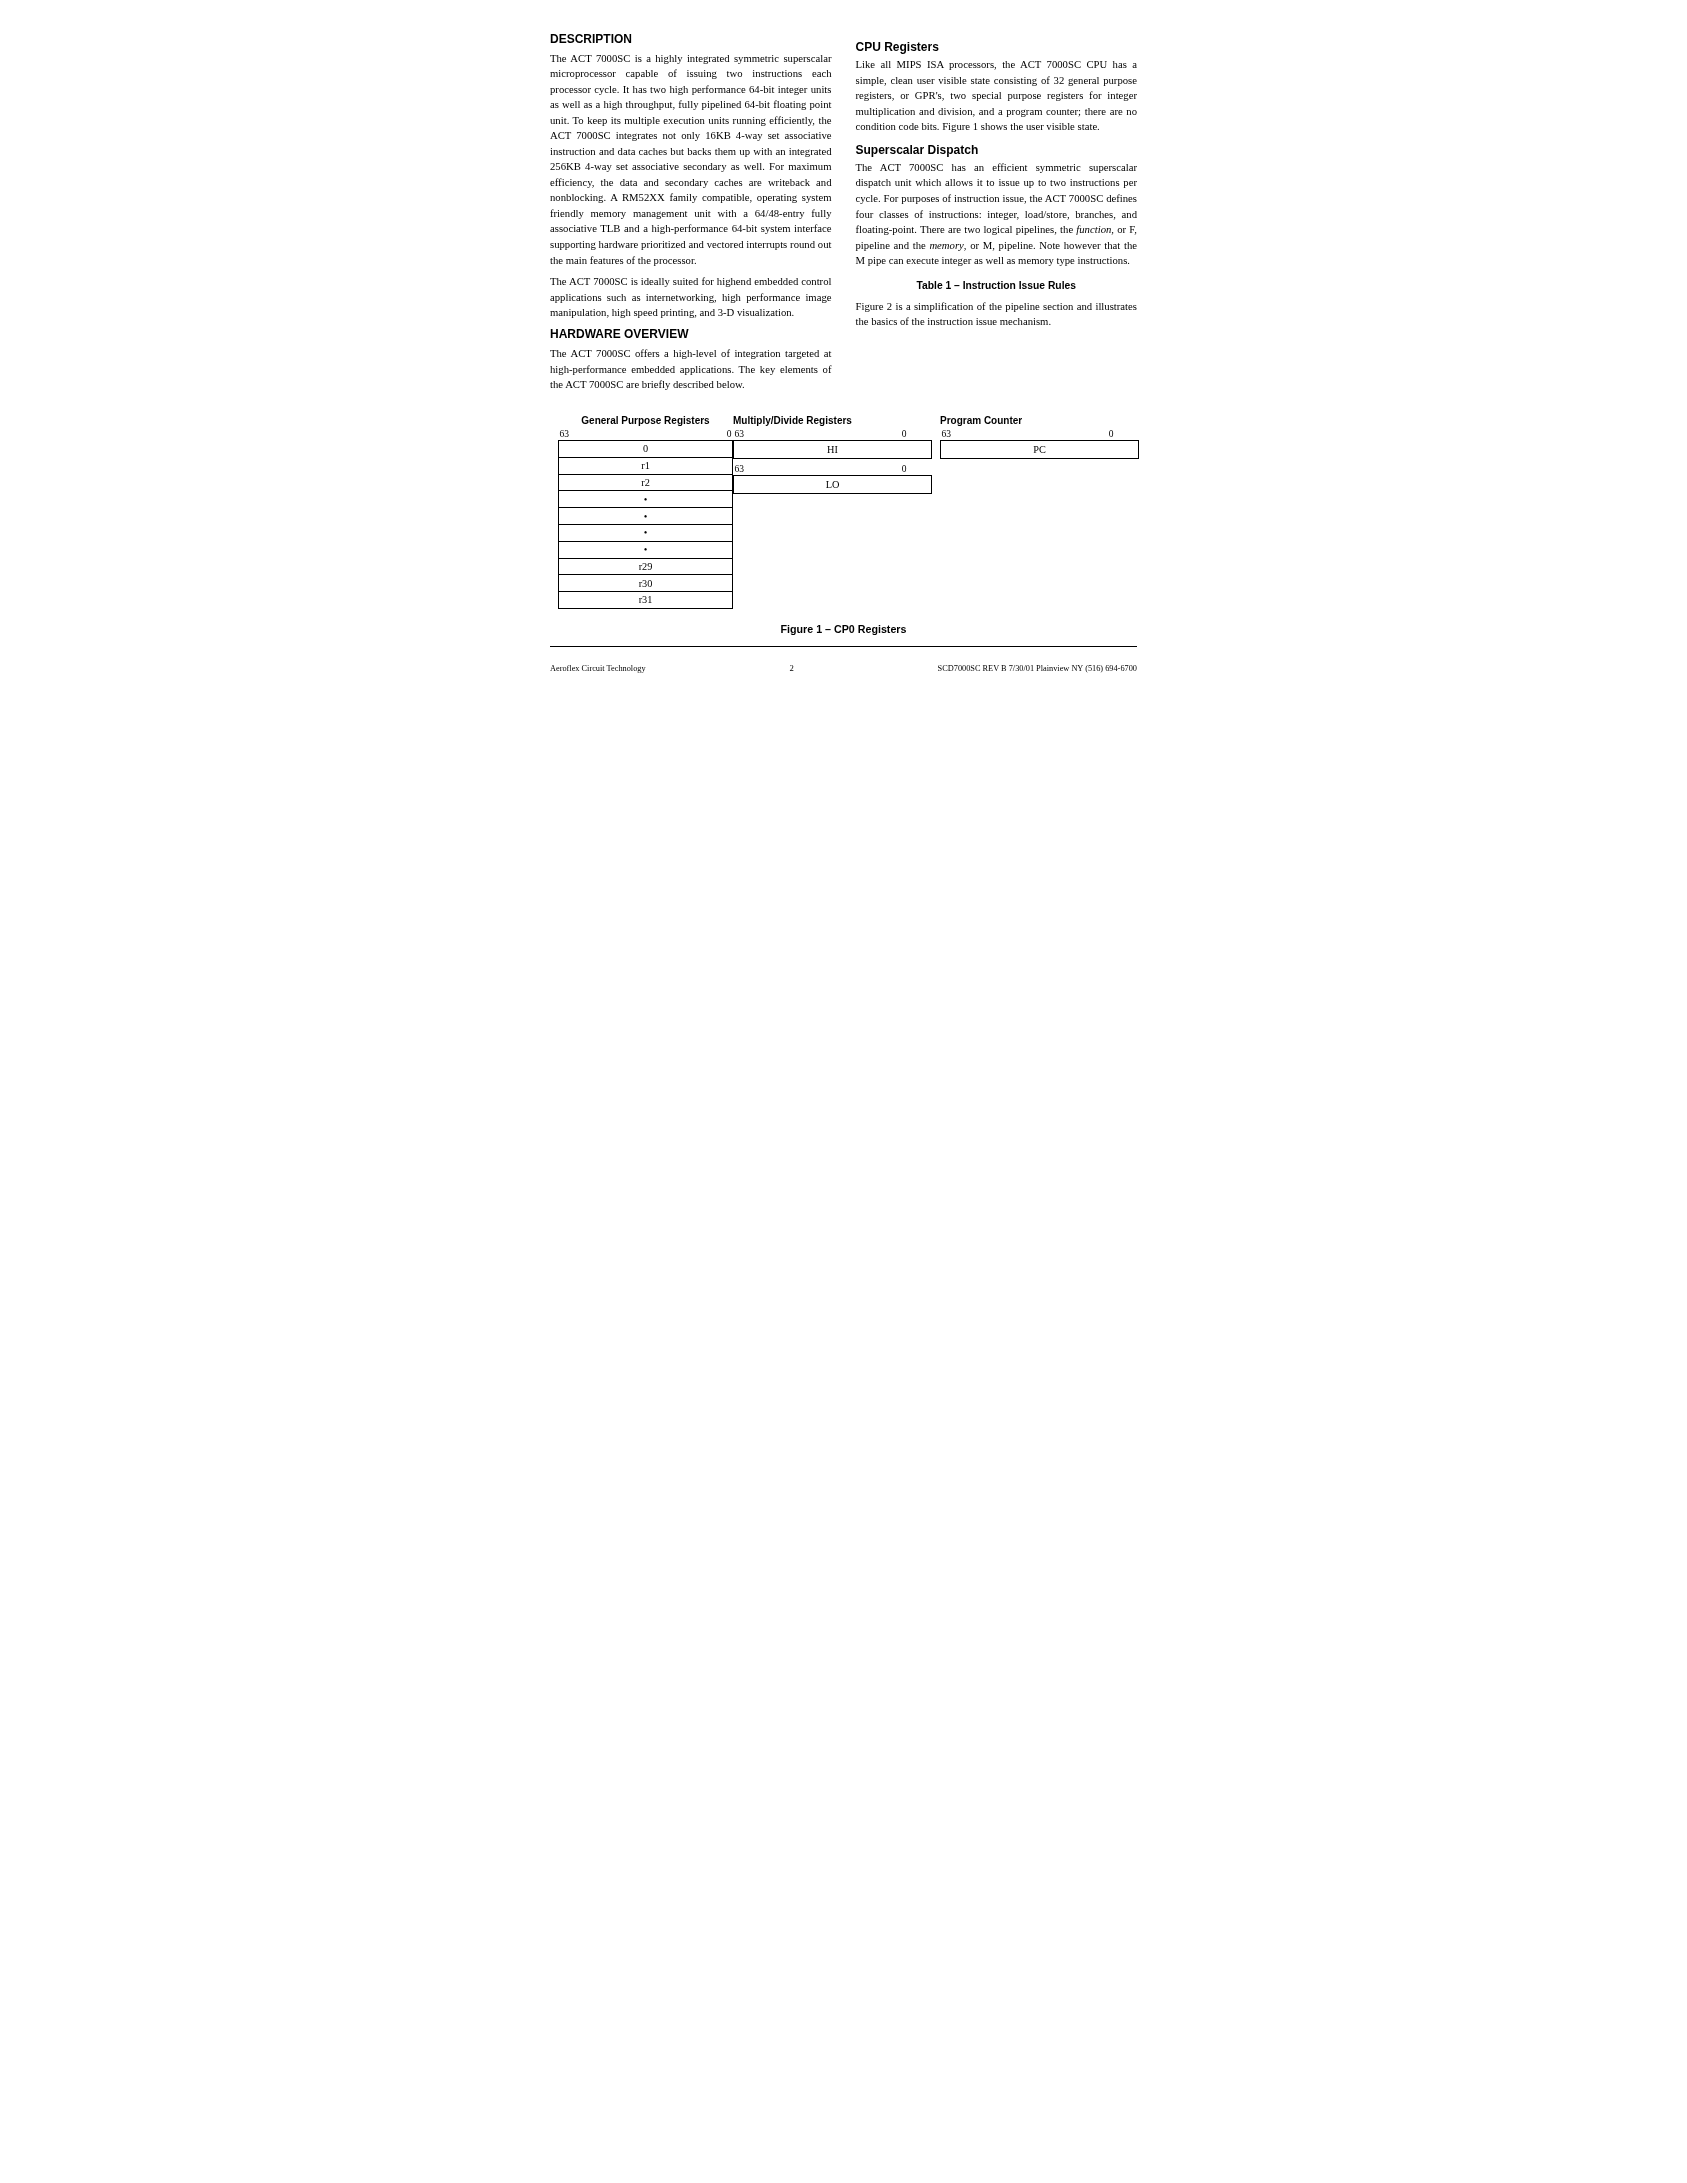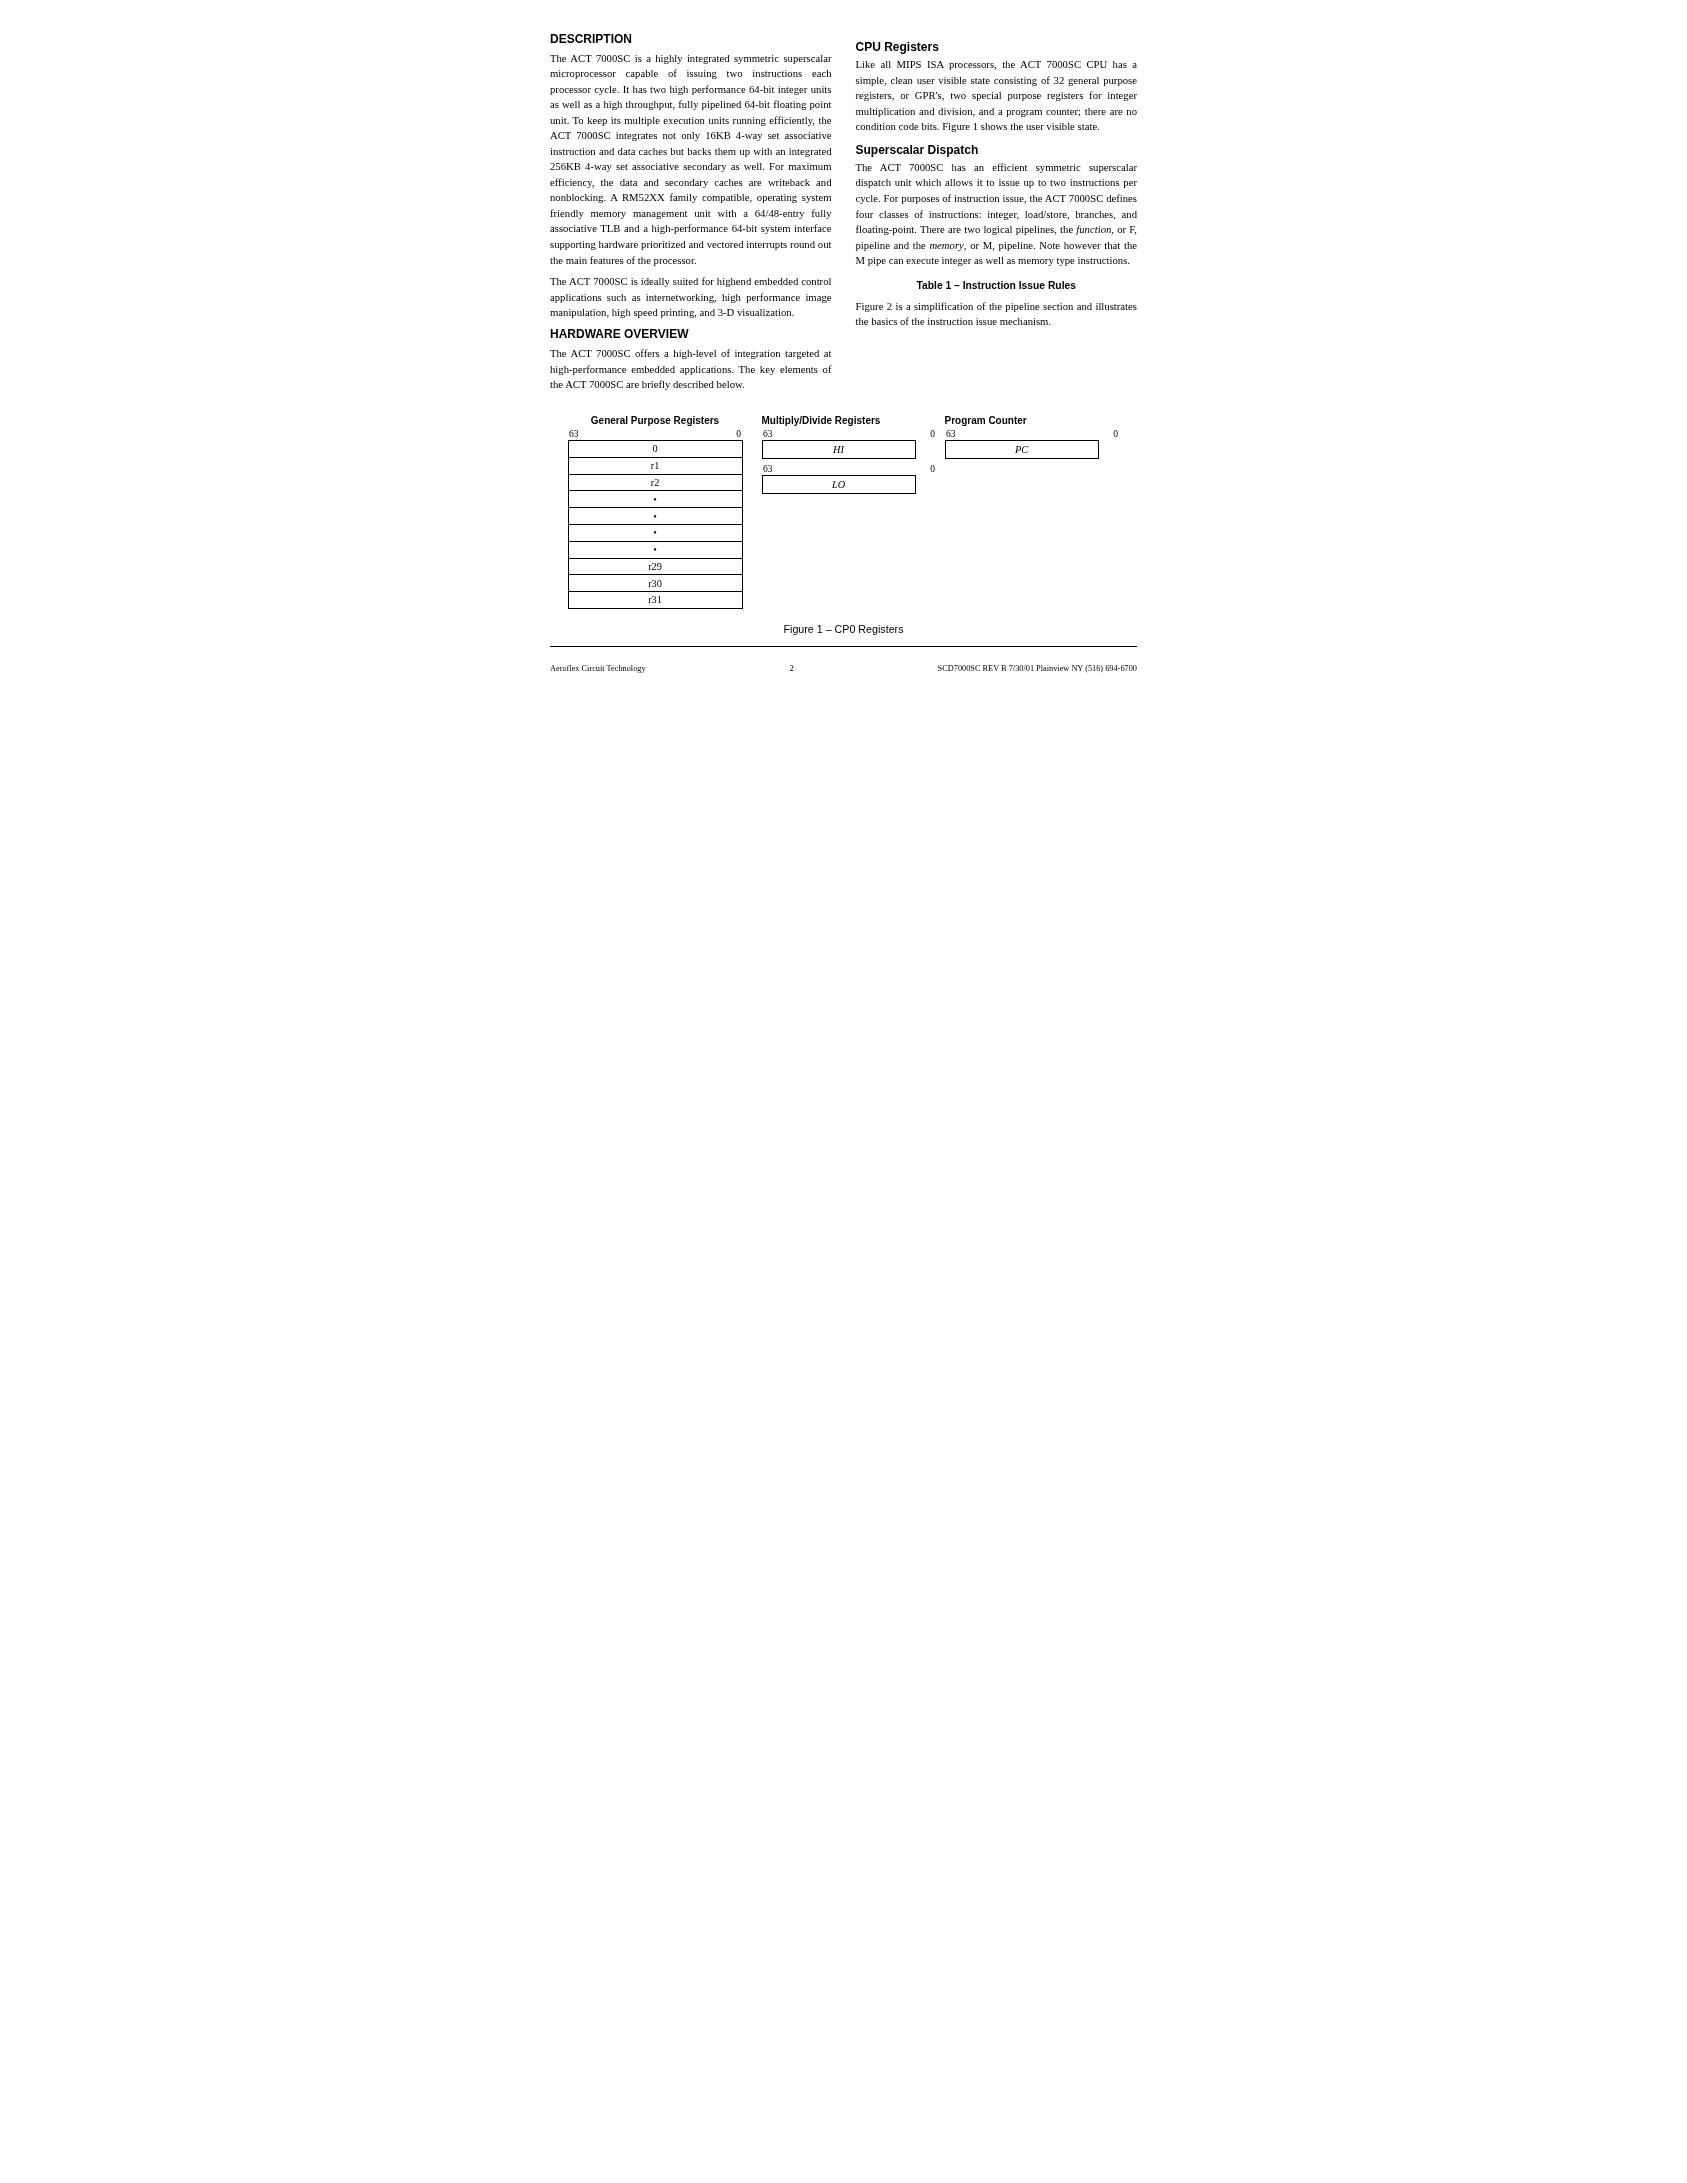--- a/index.html
+++ b/index.html
@@ -104,26 +104,25 @@
     .diag-title {
       font-family: Arial, Helvetica, sans-serif;
       font-size: 10px;
       font-weight: bold;
       text-align: left;
       margin-bottom: 3.2px;
     }
 
     .reg-box {
       border: 0.8px solid #000;
-      width: 154px;
+      width: 199px;
       text-align: center;
       padding: 3.2px 0;
       font-size: 10.3px;
       background: #fff;
-      font-style: italic;
     }
 
     .gpr-container {
       display: flex;
       flex-direction: column;
     }
 
     .gpr-box {
       border: 0.8px solid #000;
       border-bottom: none;
@@ -147,21 +146,21 @@
     }
 
     .pc-section {
       margin-top: 0;
     }
 
     
     .figure-caption {
       font-family: Arial, Helvetica, sans-serif;
       font-size: 10.7px;
-      font-weight: normal;
+      font-weight: bold;
       text-align: center;
       margin-top: 14.3px;
       margin-bottom: 11px;
     }
 
     
     .footer {
       display: flex;
       justify-content: space-between;
       align-items: flex-end;

